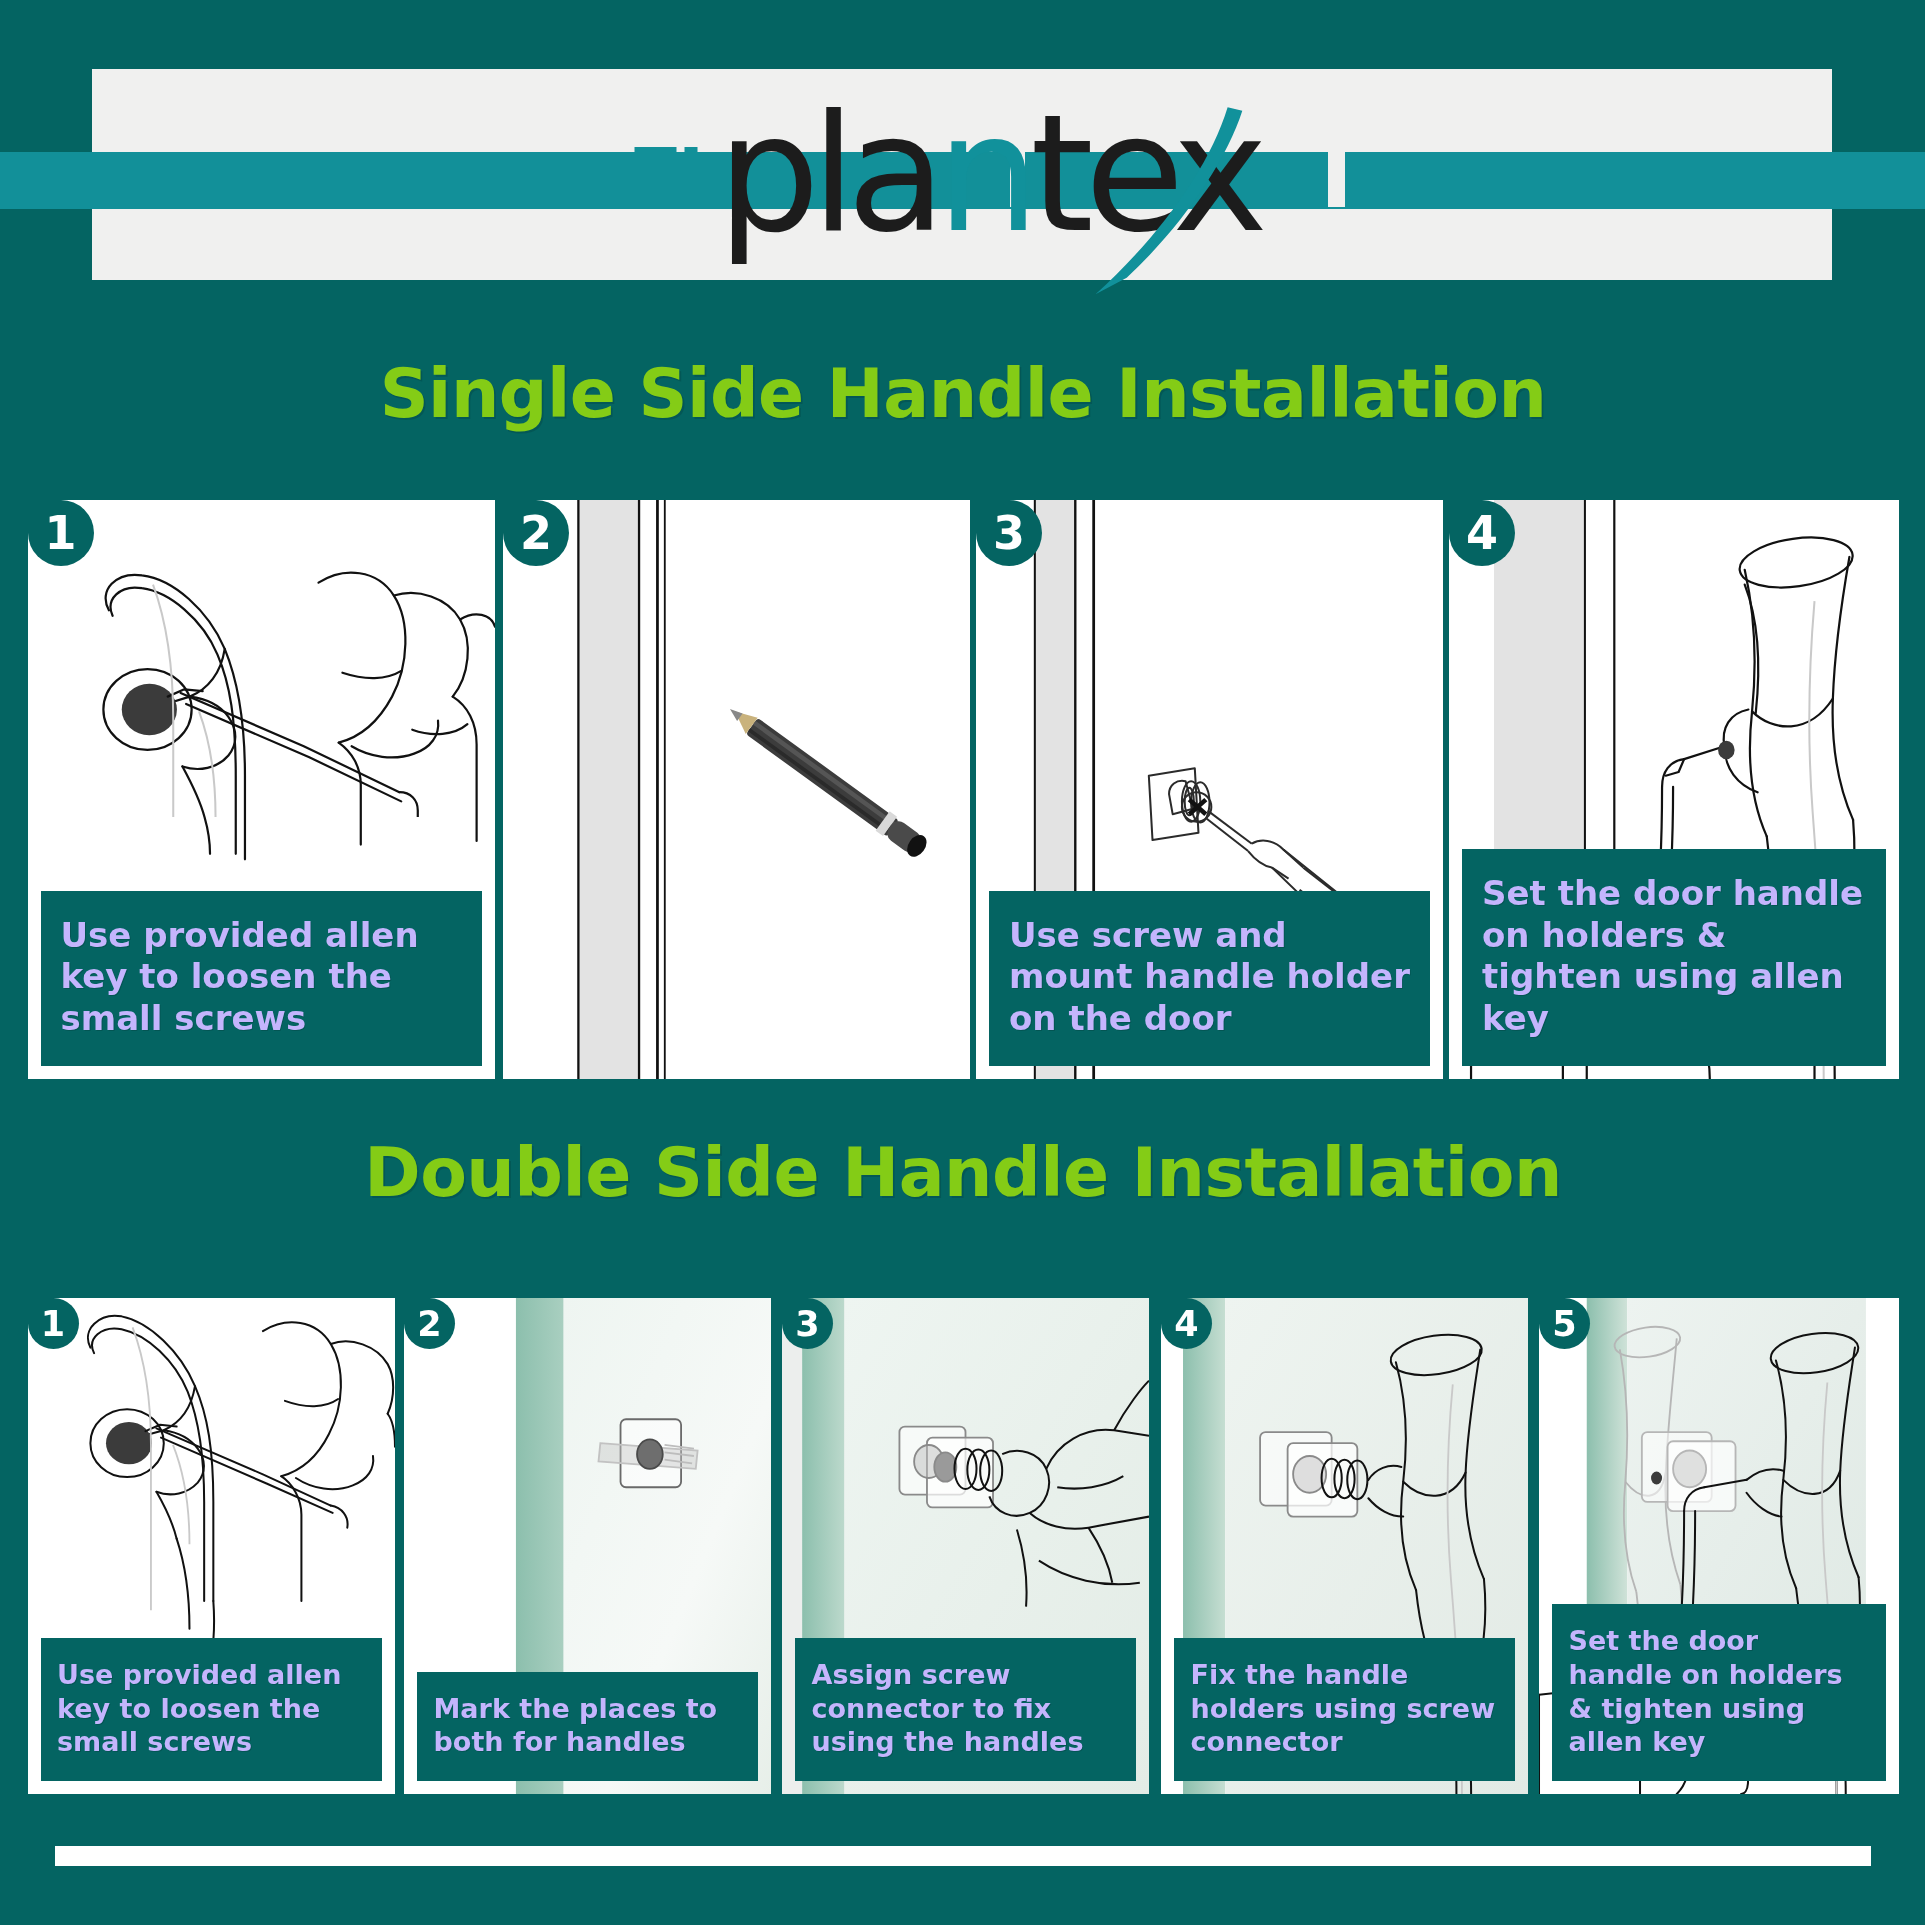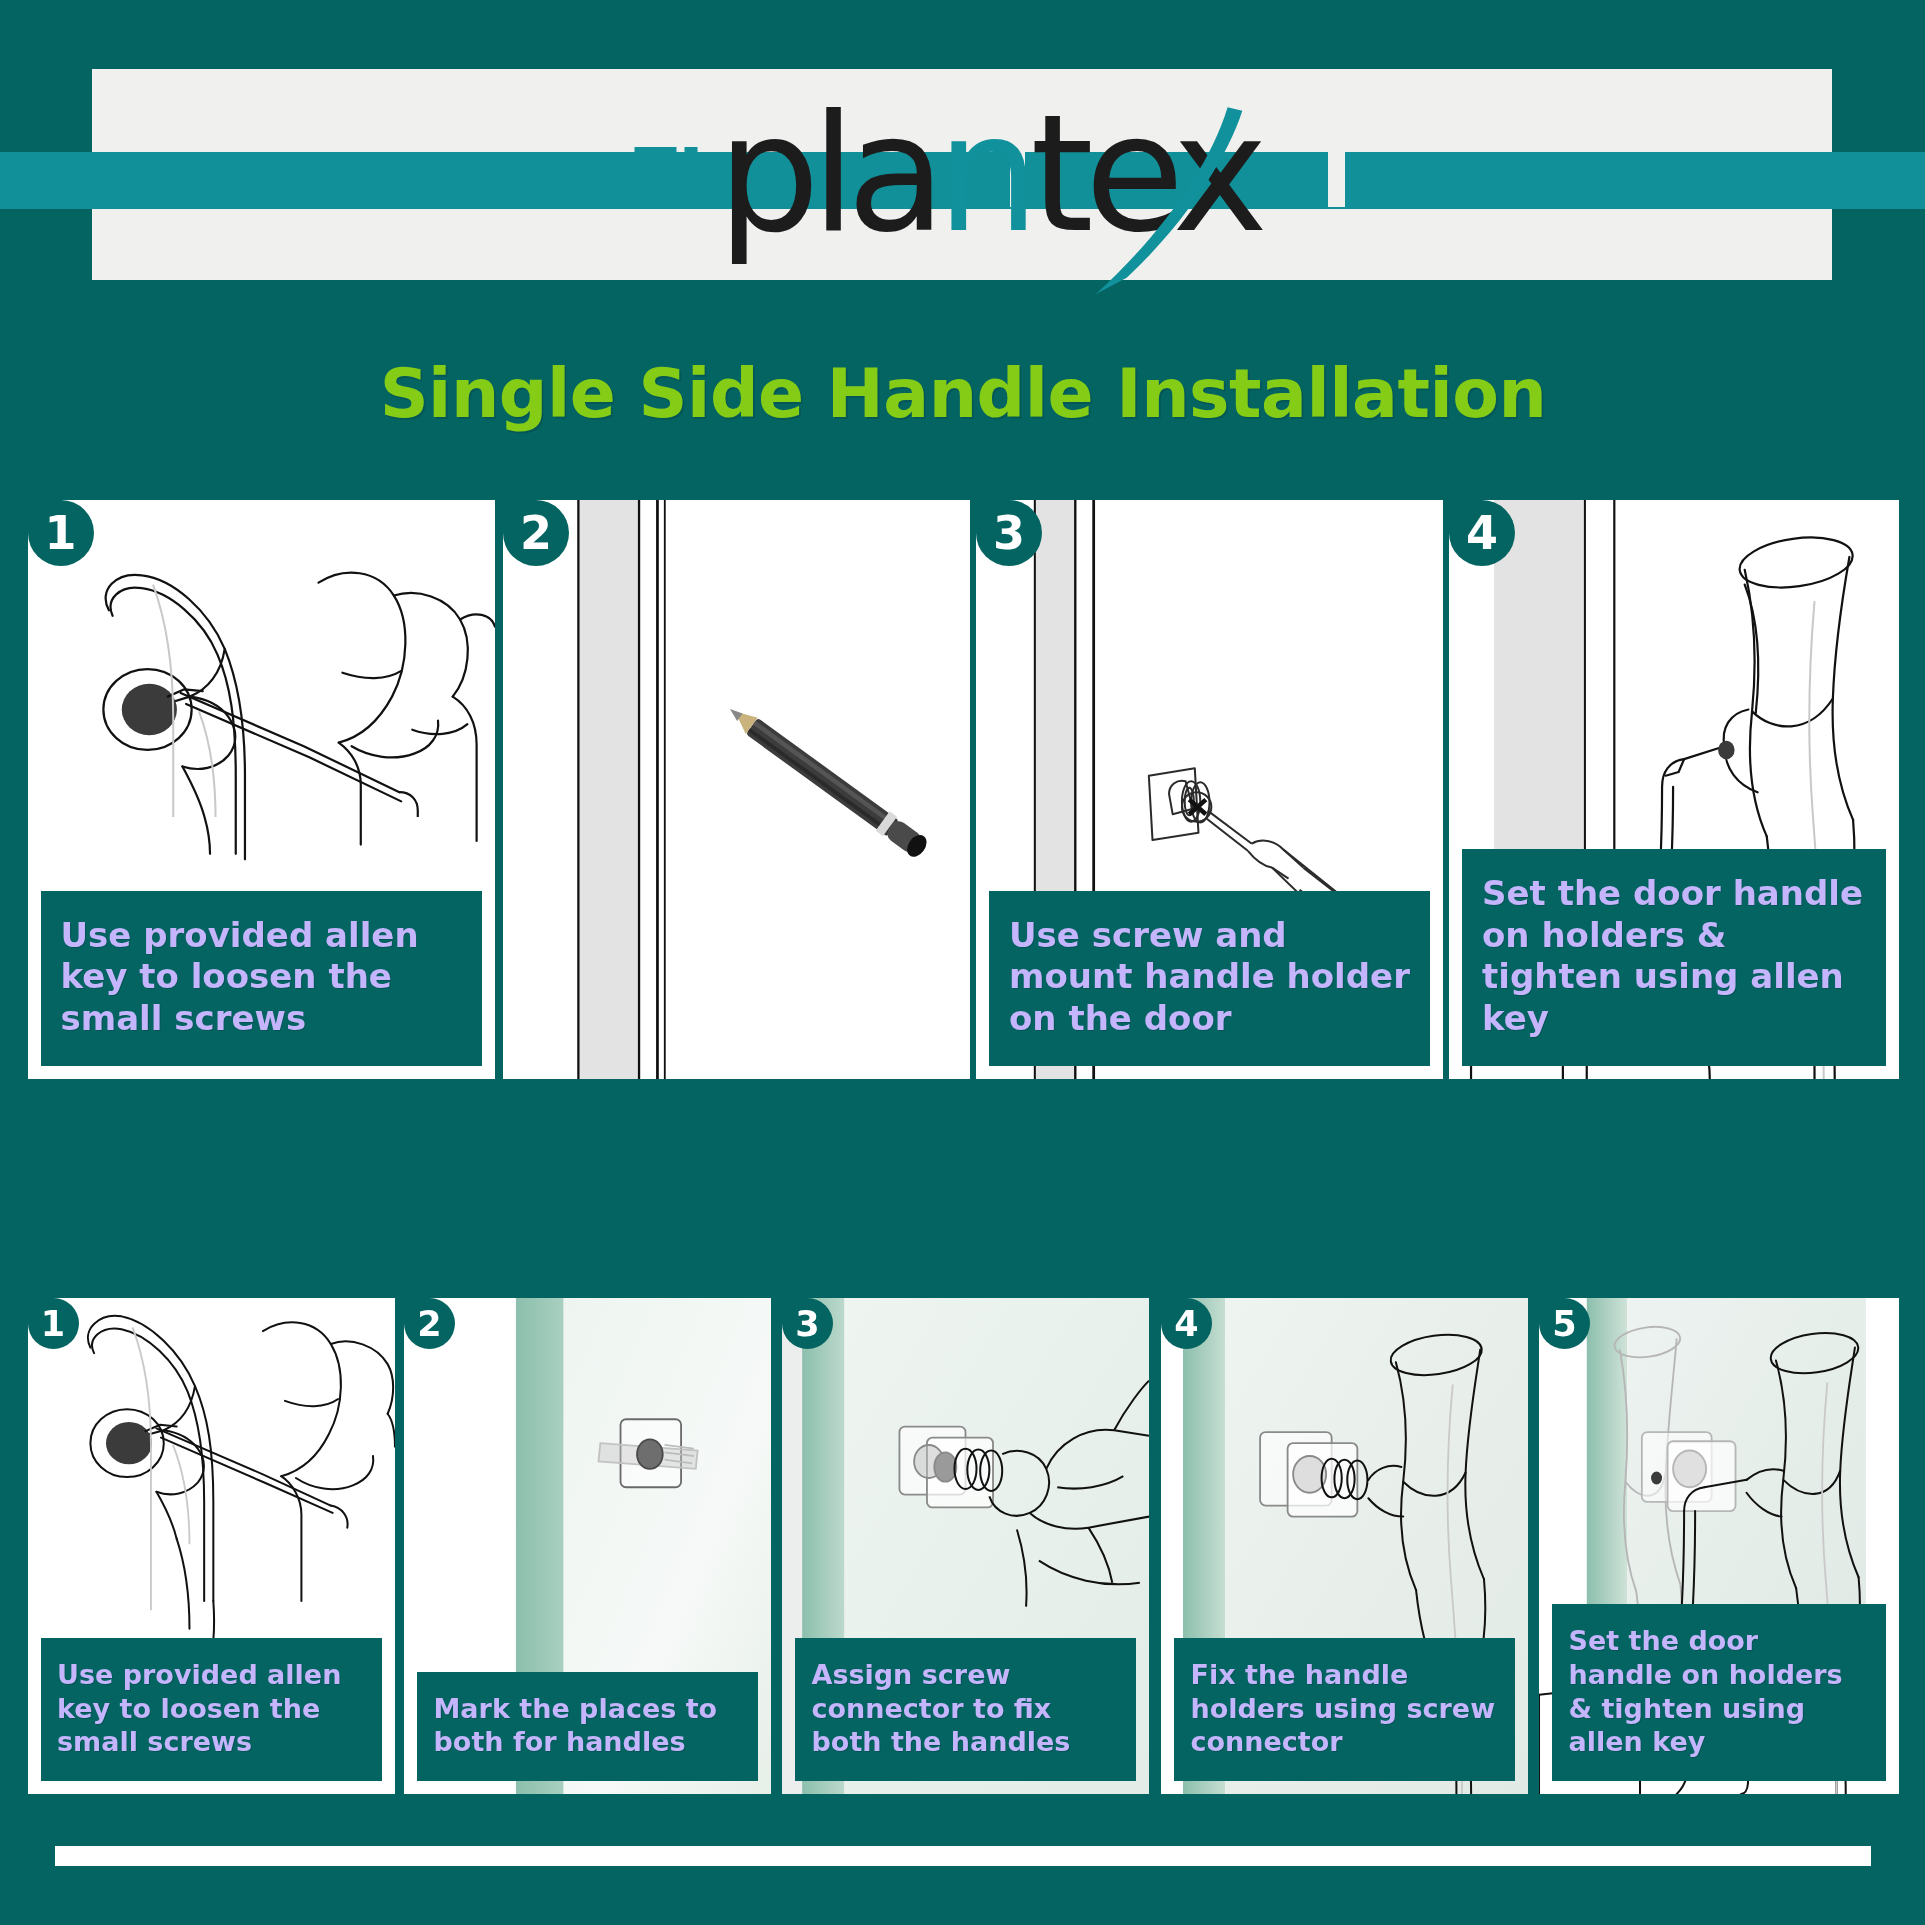--- a/index.html
+++ b/index.html
@@ -260,20 +260,21 @@
         <path d="M290 540 C308 556, 332 562, 354 556"></path>
       </g>
       <g fill="none" stroke="#c9c9c9" stroke-width="2.2">
         <path d="M398 110 C392 180, 390 260, 396 340 C402 420, 408 500, 408 630"></path>
       </g>
     </svg>
     <div class="badge">4</div>
     <div class="caption">Set the door handle on holders &amp; tighten using allen key</div>
   </div>
 
+  <div class="section-title" id="title-double">Double Side Handle Installation</div>
 
   <div class="panel r2" style="left:27.5px;top:1298px;width:367px;height:496px;">
     <svg class="panel-art" viewBox="0 0 400 540" preserveAspectRatio="none">
       <rect x="0" y="0" width="400" height="540" fill="#fff"></rect>
       <g fill="none" stroke="#111" stroke-width="2.2" stroke-linejoin="round" stroke-linecap="round">
         <path d="M68 54 C58 34, 78 16, 102 20 C132 26, 166 58, 182 96 C196 128, 202 166, 202 222 L202 330"></path>
         <path d="M72 60 C64 44, 80 30, 102 34 C130 40, 160 68, 174 102 C186 132, 192 168, 192 222 L192 330"></path>
         <path d="M182 96 C178 120, 166 136, 148 144 L126 150"></path>
         <ellipse cx="108" cy="158" rx="40" ry="37"></ellipse>
         <ellipse cx="110" cy="158" rx="25" ry="23" fill="#3b3b3b" stroke="none"></ellipse>
@@ -357,21 +358,21 @@
         <path d="M288 186 C300 158, 330 140, 362 144 L400 150"></path>
         <path d="M270 234 C286 248, 310 254, 334 250 L400 238"></path>
         <path d="M334 250 C346 268, 356 288, 360 310"></path>
         <path d="M362 144 C376 118, 392 98, 400 90"></path>
         <path d="M300 206 C324 210, 352 206, 372 194"></path>
         <path d="M280 286 C310 306, 350 316, 390 310"></path>
         <path d="M256 252 C264 278, 268 308, 266 336"></path>
       </g>
     </svg>
     <div class="badge">3</div>
-    <div class="caption">Assign screw connector to fix both the handles</div>
+    <div class="caption">Assign screw connector to fix using the handles</div>
   </div>
 
   <div class="panel r2" style="left:1161px;top:1298px;width:367px;height:496px;">
     <svg class="panel-art" viewBox="0 0 400 540" preserveAspectRatio="none">
       <defs>
         <linearGradient id="g4a" x1="0" y1="0" x2="1" y2="0">
           <stop offset="0" stop-color="#8cbfad"></stop>
             <stop offset="1" stop-color="#c6ded2"></stop>
         </linearGradient>
         <linearGradient id="g4b" x1="0" y1="0" x2="1" y2="1">

